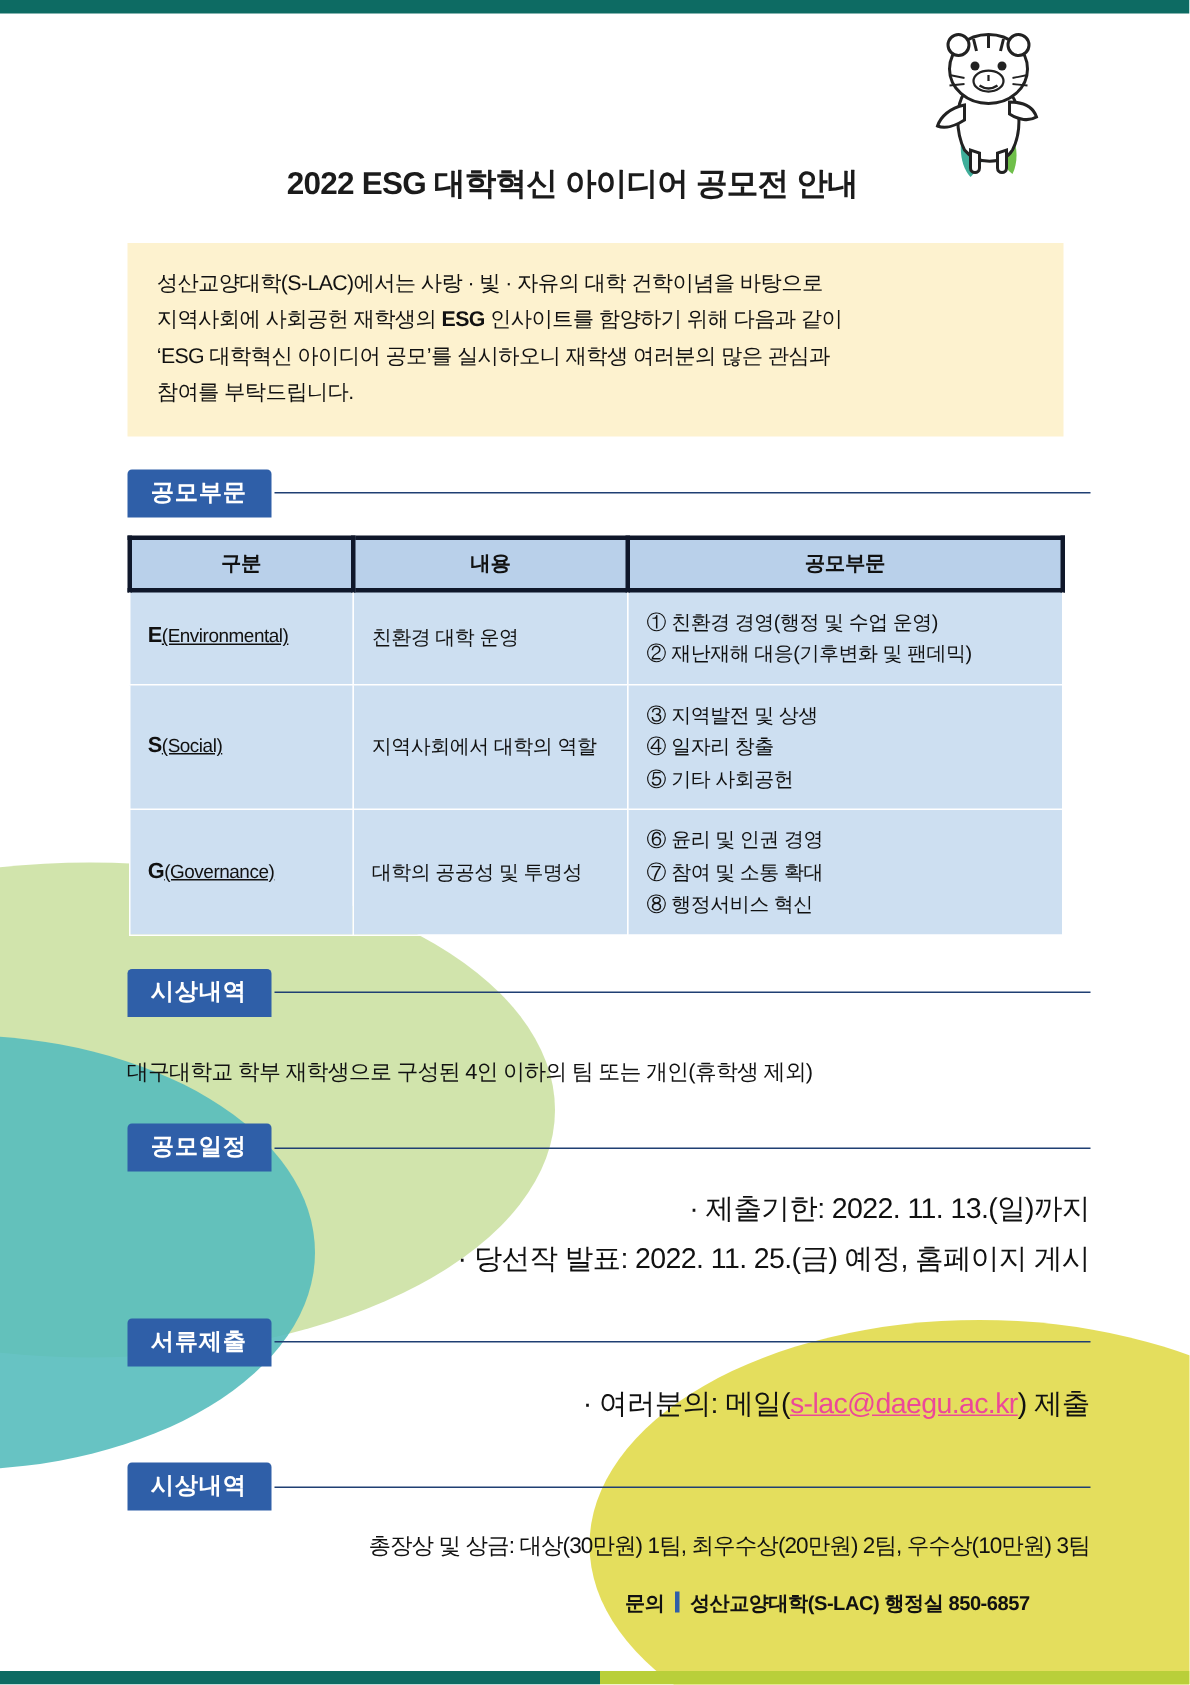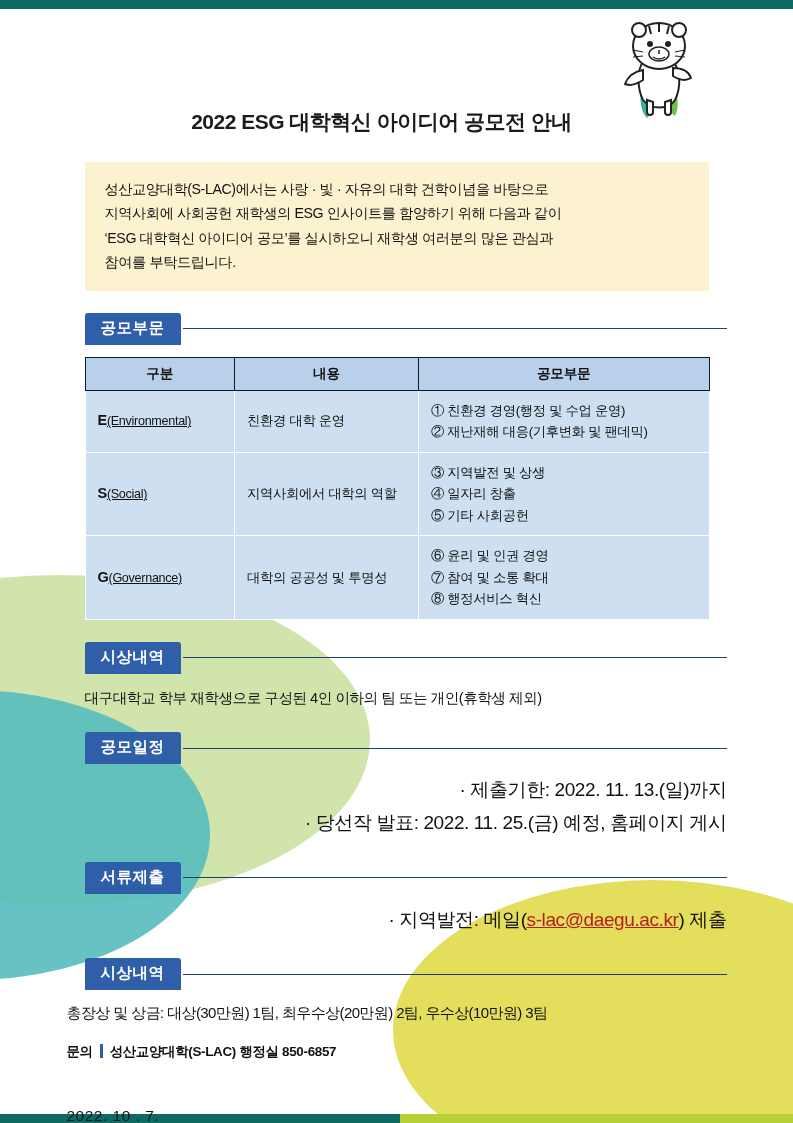--- a/index.html
+++ b/index.html
@@ -113,21 +113,21 @@
     margin: 26px 18px 0 18px;
     background: #fdf2cf;
     padding: 15px 32px 16px 20px;
     font-size: 14.2px;
     line-height: 1.72;
     color: #111;
     letter-spacing: -0.4px;
     text-align: justify;
   }
   .intro-box .ind { display:block; }
-  .intro-box b { font-weight: normal; }
+  .intro-box b { font-weight: bold; }
 
   
   .section {
     margin-top: 22px;
   }
   .sec-head {
     display: flex;
     align-items: center;
     margin-left: 18px;
   }
@@ -151,71 +151,72 @@
   
   table.esg {
     width: 625px;
     margin: 12px 0 0 18px;
     border-collapse: collapse;
     font-size: 13.3px;
     color: #111;
   }
   table.esg th {
     background: #b9d0ea;
-    border: 1px solid #0f172a;
+    border: 3px solid #0f172a;
     padding: 7px 4px;
     font-weight: bold;
     font-size: 13.6px;
     letter-spacing: -0.2px;
   }
   table.esg td {
     background: #cddff1;
     border: 1px solid #ffffff;
     padding: 9px 12px;
     vertical-align: middle;
     line-height: 1.62;
     letter-spacing: -0.3px;
   }
   table.esg td.c1 { width: 130px; }
   table.esg td.c2 { width: 185px; }
   table.esg td.c3 { width: 310px; }
   .cat-letter { font-weight: bold; font-size: 14.5px; }
   .cat-word { font-size: 12.6px; text-decoration: underline; }
 
   .body-line {
-    margin: 13px 0 0 18px;
+    margin: 26px 0 0 18px;
     font-size: 14.6px;
     color: #111;
     letter-spacing: -0.5px;
     line-height: 1.6;
   }
   .bullets {
     margin: 10px 0 0 22px;
     font-size: 19px;
     color: #111;
     letter-spacing: -0.4px;
     line-height: 1.72;
     text-align: right;
   }
   .bullets div { white-space: nowrap; }
   a.mail {
-    color: #b91c1c;
+    color: #ec4899;
     text-decoration: underline;
   }
 
   .award-line {
     margin: 14px 0 0 0;
-    text-align: left;
+    text-align: right;
     font-size: 15px;
     color: #111;
     letter-spacing: -0.6px;
     white-space: nowrap;
   }
   .contact-line {
     margin: 20px 40px 0 0;
+    text-align: right;
     font-size: 13.4px;
     font-weight: bold;
     color: #111;
     letter-spacing: -0.3px;
   }
   .contact-bar {
     display: inline-block;
     width: 3px;
     height: 14px;
     background: #2f5fa8;
@@ -354,21 +355,21 @@
         <div>· 당선작 발표: 2022. 11. 25.(금) 예정, 홈페이지 게시</div>
       </div>
     </div>
 
     <div class="section">
       <div class="sec-head">
         <div class="pill">서류제출</div>
         <div class="sec-rule"></div>
       </div>
       <div class="bullets">
-        <div><span>· 지역발전: 메일(</span><a class="mail" href="#">s-lac@daegu.ac.kr</a><span>) 제출</span></div>
+        <div><span>· 여러분의: 메일(</span><a class="mail" href="#">s-lac@daegu.ac.kr</a><span>) 제출</span></div>
       </div>
     </div>
 
     <div class="section">
       <div class="sec-head">
         <div class="pill">시상내역</div>
         <div class="sec-rule"></div>
       </div>
       <div class="award-line">총장상 및 상금: 대상(30만원) 1팀, 최우수상(20만원) 2팀, 우수상(10만원) 3팀</div>
     </div>

